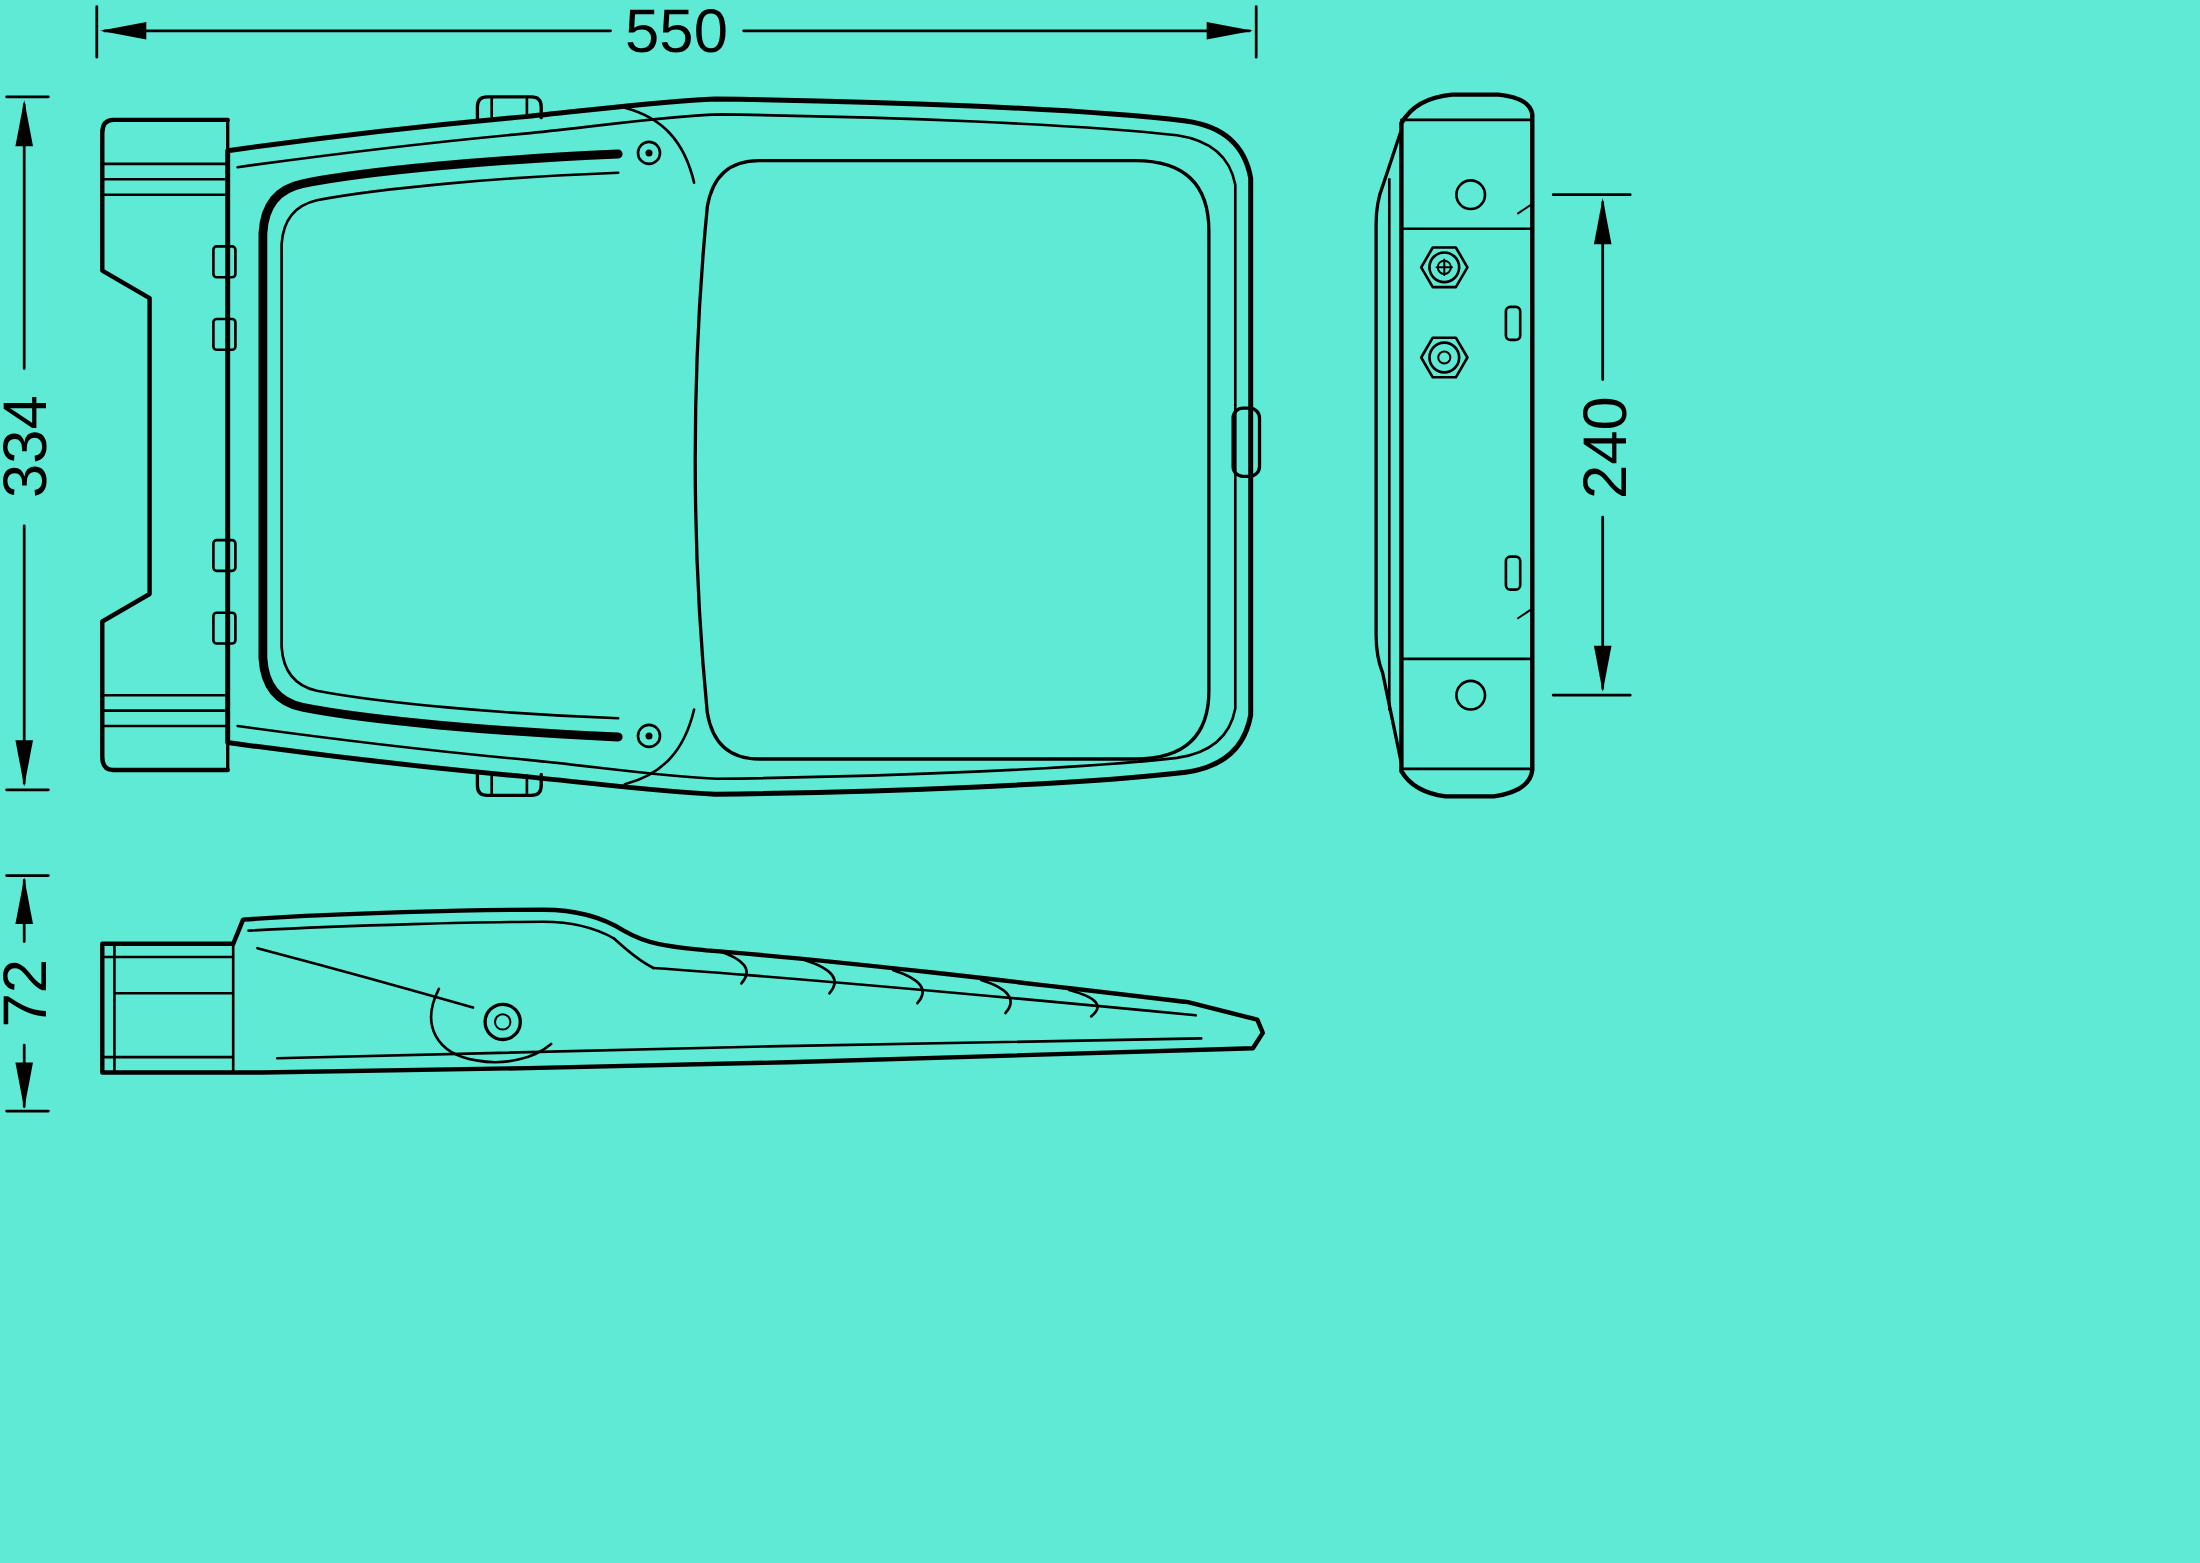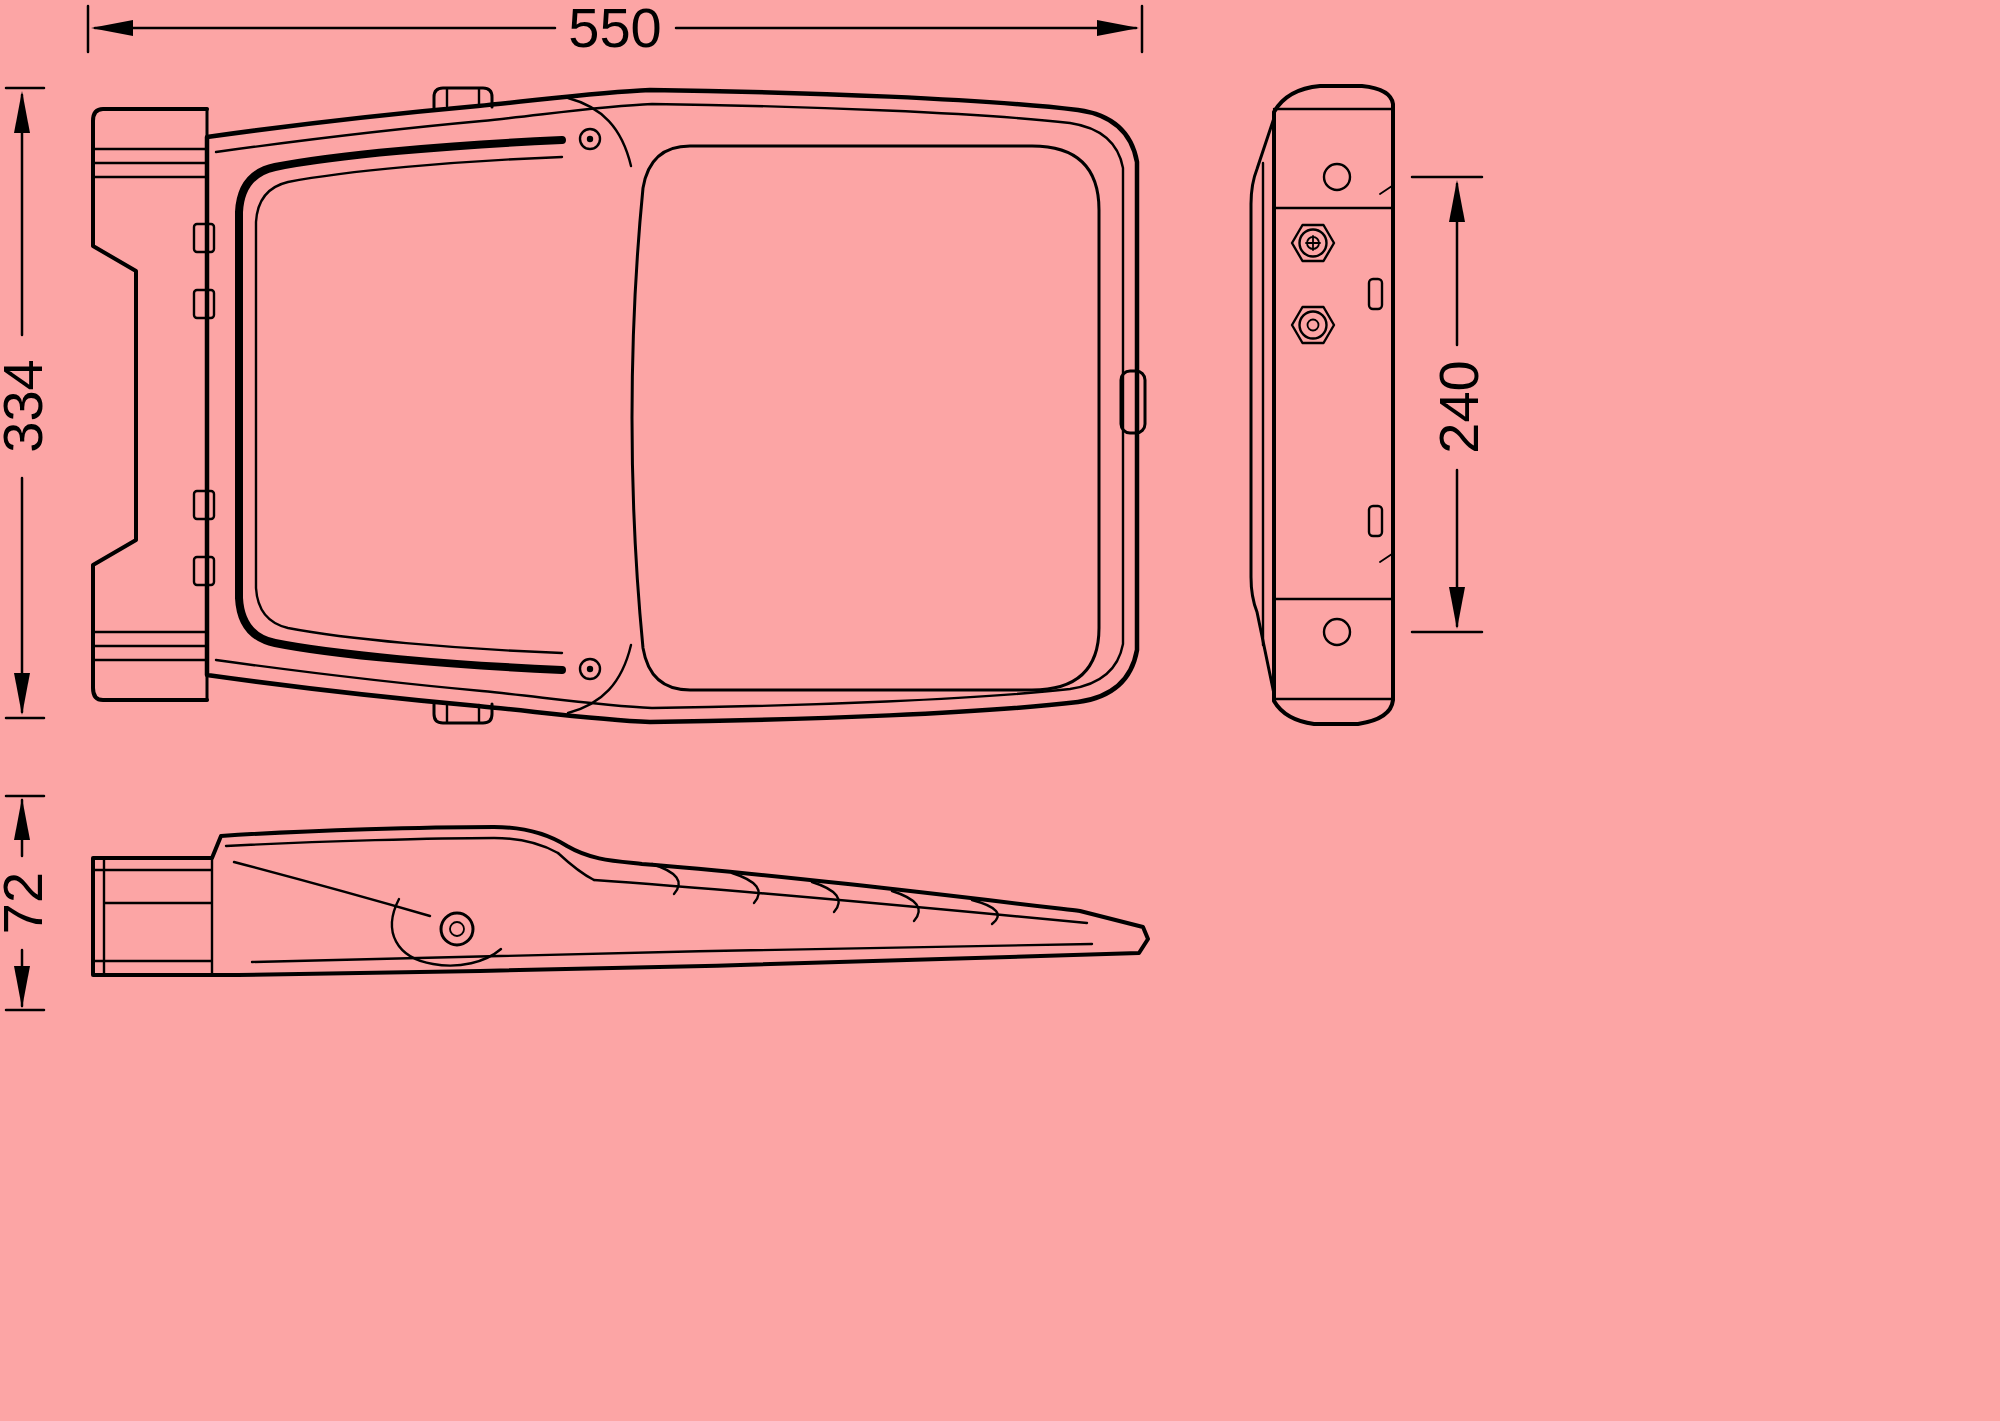--- a/index.html
+++ b/index.html
@@ -4,21 +4,21 @@
 <style>
   html, body {
     margin: 0;
     padding: 0;
     background: #ffffff;
   }
   .sheet {
     position: relative;
     width: 2000px;
     height: 1421px;
-    background: #fca5a5;
+    background: #5eead4;
     overflow: hidden;
     text-align: center;
   }
   svg { display: block; }
 
   
   .stroke   { fill: none; stroke: #000000; stroke-linecap: round; stroke-linejoin: round; }
   .w-outer  { stroke-width: 4.5; }
   .w-main   { stroke-width: 4;   }
   .w-mid    { stroke-width: 3;   }

